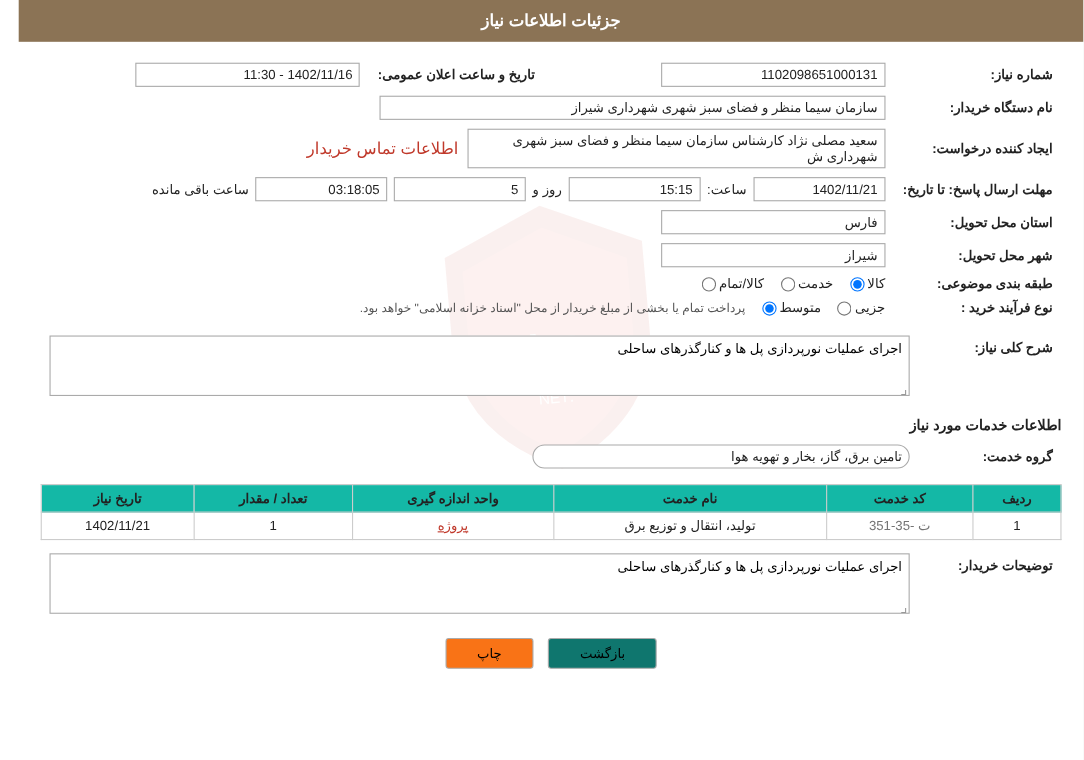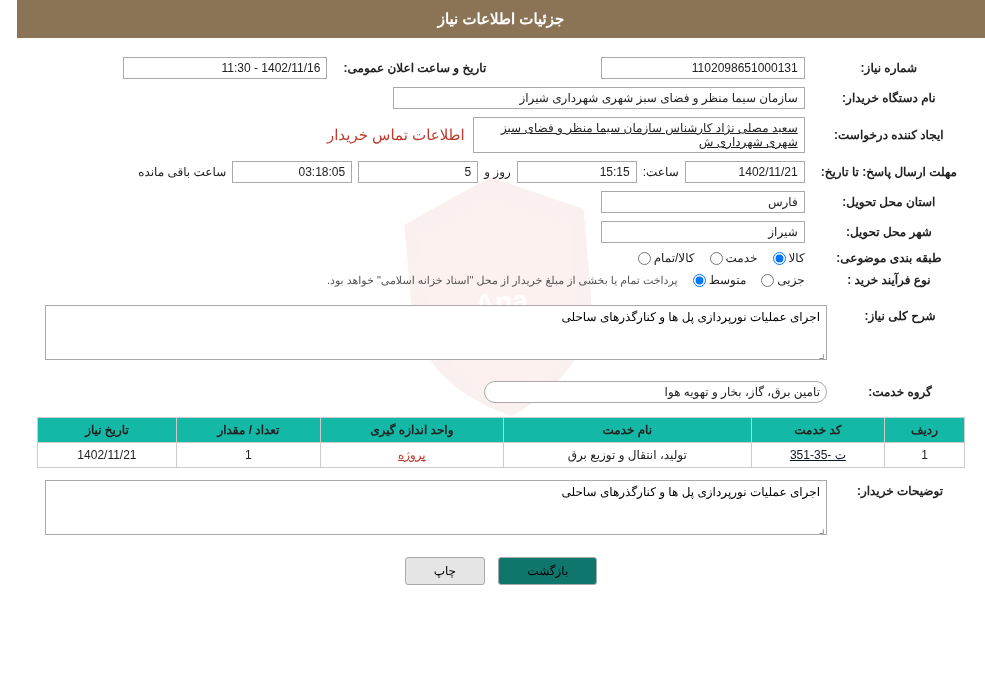--- a/index.html
+++ b/index.html
@@ -32,21 +32,21 @@
     .info-table {
       width: 100%;
       border-collapse: collapse;
       margin-bottom: 10px;
     }
     .info-table td {
       padding: 4px 8px;
       vertical-align: middle;
     }
     .label-cell {
-      text-align: center;
+      text-align: right;
       font-weight: bold;
       white-space: nowrap;
       color: #222;
       width: 130px;
     }
     .value-cell {
       text-align: right;
     }
     .input-box {
       border: 1px solid #aaa;
@@ -113,40 +113,39 @@
     .services-table th, .services-table td {
       border: 1px solid #ccc;
       padding: 5px 8px;
       text-align: center;
     }
     .services-table th {
       background: #14b8a6;
       font-weight: bold;
     }
     .services-table td:nth-child(2) {
-      color: #0f172a;
-      text-decoration: underline;
+      color: #737373;
       cursor: pointer;
     }
     .button-row {
       text-align: center;
       margin-top: 15px;
       margin-bottom: 15px;
     }
     .btn {
       padding: 6px 28px;
       font-size: 12px;
       font-family: Tahoma, Arial, sans-serif;
       cursor: pointer;
       border: 1px solid #aaa;
       border-radius: 3px;
       margin: 0 5px;
     }
     .btn-print {
-      background: #e5e5e5;
+      background: #f97316;
       color: #000;
     }
     .btn-back {
       background: #0f766e;
       color: #000;
     }
     .main-content-area {
       position: relative;
     }
     .description-box-wrapper {
@@ -193,29 +192,29 @@
         <td style="width:20px;"></td>
         <td class="label-cell" style="text-align:left;">تاریخ و ساعت اعلان عمومی:</td>
         <td class="value-cell">
           <div class="input-box input-medium">1402/11/16 - 11:30</div>
         </td>
       </tr>
 
       <tr>
         <td class="label-cell">نام دستگاه خریدار:</td>
         <td colspan="4" class="value-cell">
-          <div class="input-box" style="width:412px;">سازمان سیما منظر و فضای سبز شهری شهرداری شیراز</div>
+          <div class="input-box" style="width:460px;">سازمان سیما منظر و فضای سبز شهری شهرداری شیراز</div>
         </td>
       </tr>
 
       <tr>
         <td class="label-cell">ایجاد کننده درخواست:</td>
         <td colspan="4" class="value-cell">
           <div style="display:flex; align-items:center; gap:8px;">
-            <div class="input-box" style="width:332px;text-decoration:underline;">سعید مصلی نژاد کارشناس سازمان سیما منظر و فضای سبز شهری شهرداری ش</div>
+            <div class="input-box" style="width:380px;">سعید مصلی نژاد کارشناس سازمان سیما منظر و فضای سبز شهری شهرداری ش</div>
             <a href="#" class="contact-link">اطلاعات تماس خریدار</a>
           </div>
         </td>
       </tr>
 
       <tr>
         <td class="label-cell">مهلت ارسال پاسخ: تا تاریخ:</td>
         <td colspan="4" class="value-cell">
           <div class="date-row">
             <div class="input-box input-small">1402/11/21</div>
@@ -291,20 +290,21 @@
         <td>
           <div class="description-box-wrapper">
             <textarea class="textarea-box" readonly="" style="">اجرای عملیات نورپردازی پل ها و کنارگذرهای ساحلی</textarea>
             <span class="description-corner">⌟</span>
           </div>
         </td>
       </tr>
     </tbody>
       </table>
 
+    <div class="section-header">اطلاعات خدمات مورد نیاز</div>
 
     <table class="info-table" style="position:relative; z-index:2;">
       <tbody>
           <tr>
         <td class="label-cell">گروه خدمت:</td>
         <td class="value-cell">
           <div class="input-box" style="width:343px;border-radius:11px;">تامین برق، گاز، بخار و تهویه هوا</div>
         </td>
       </tr>
     </tbody>

